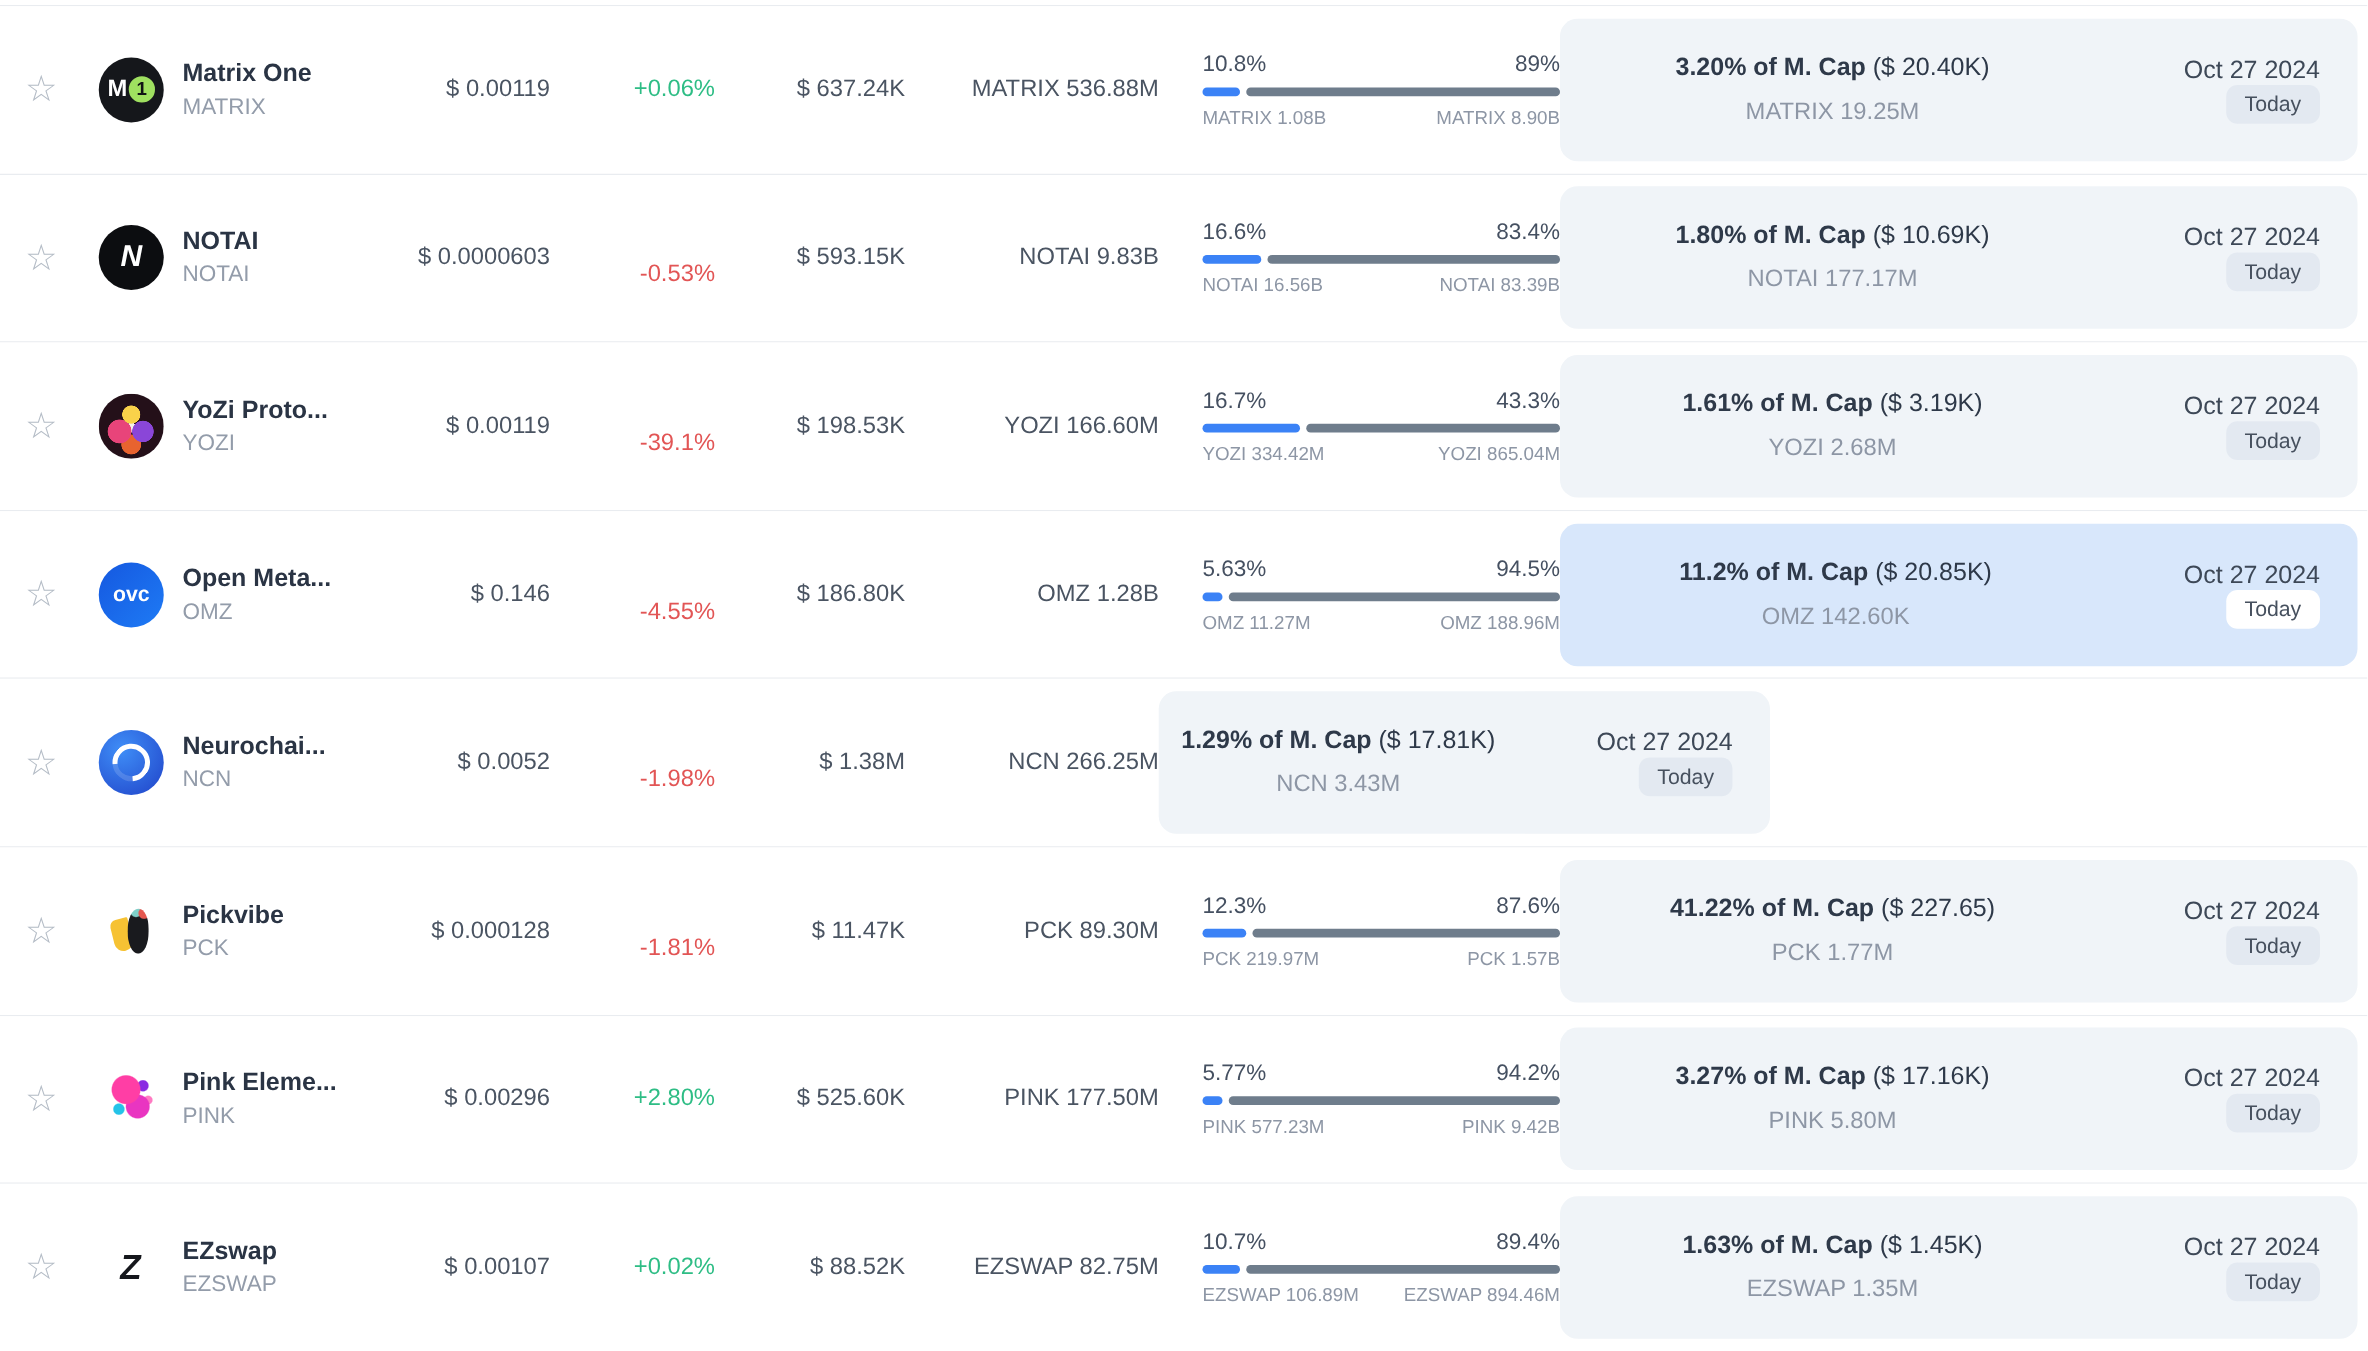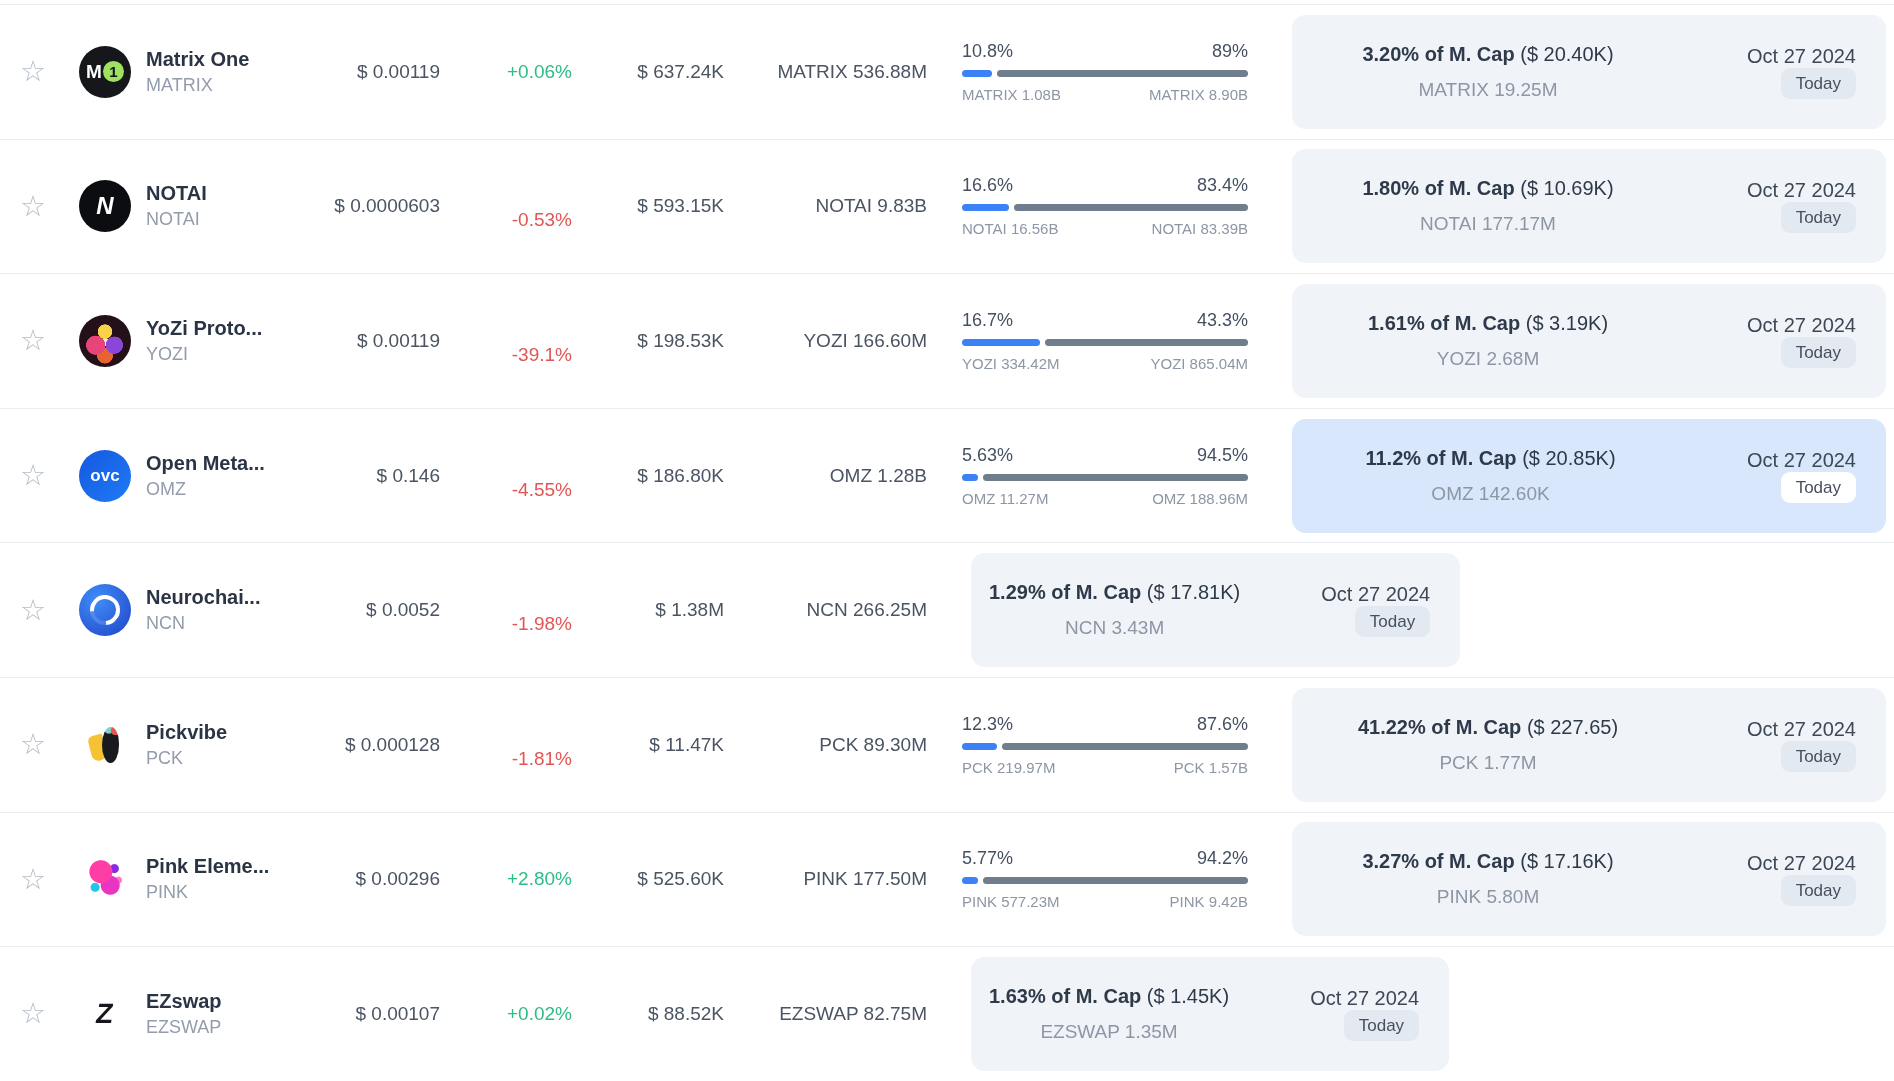--- a/index.html
+++ b/index.html
@@ -60,21 +60,21 @@
   .change.up{color:#2ebd85;}
   .change.down{color:#e25555;margin-top:28px;}
   .bar-cell{padding-left:35px;}
   .bar-labels{display:flex;justify-content:space-between;font-size:18px;color:#455061;margin-bottom:8px;}
   .bar-track{display:flex;gap:5px;height:7px;}
   .seg{height:7px;border-radius:4px;flex-basis:0;}
   .seg.blue{background:#3b82f6;}
   .seg.gray{background:#6f7d8c;}
   .bar-subs{display:flex;justify-content:space-between;font-size:15px;color:#8d96a5;margin-top:9px;}
   .panel-cell{height:100%;display:flex;align-items:center;}
-  .panel{flex:1;margin-left:44px;margin-right:8px;height:114px;border-radius:14px;
+  .panel{flex:1;margin-right:8px;height:114px;border-radius:14px;
          background:#f0f4f8;display:flex;align-items:center;padding:0 30px 0 18px;
          box-sizing:border-box;cursor:pointer;}
   .row.highlighted .panel{background:#d8e7fb;padding-left:23px;}
   .mcap{flex:1;text-align:center;display:flex;flex-direction:column;gap:13px;}
   .mcap-line{font-size:20px;color:#2e3949;white-space:nowrap;}
   .mcap-line b{font-weight:700;}
   .mcap-sub{font-size:19px;color:#8d96a5;}
   .datecol{display:flex;flex-direction:column;align-items:flex-end;gap:0;min-width:190px;}
   .date{font-size:20px;color:#3d4857;white-space:nowrap;}
   .badge{font-size:17px;font-weight:400;color:#46505e;background:#e3e9f1;
@@ -396,20 +396,34 @@
         </span>
       <div class="token-names">
         <div class="token-name">EZswap</div>
         <div class="token-symbol">EZSWAP</div>
       </div>
     </div>
     <div class="cell num price">$ 0.00107</div>
     <div class="cell num change up">+0.02%</div>
     <div class="cell num volume">$ 88.52K</div>
     <div class="cell num amount">EZSWAP 82.75M</div>
+    <div class="cell bar-cell">
+      <div class="bar-labels">
+        <span class="pct">10.7%</span>
+        <span class="pct">89.4%</span>
+      </div>
+      <div class="bar-track">
+        <span class="seg blue" style="flex-grow: 10.7;"></span>
+        <span class="seg gray" style="flex-grow: 89.4;"></span>
+      </div>
+      <div class="bar-subs">
+        <span>EZSWAP 106.89M</span>
+        <span>EZSWAP 894.46M</span>
+      </div>
+    </div>
     <div class="cell panel-cell">
       <div class="panel">
         <div class="mcap">
           <div class="mcap-line"><b>1.63% of M. Cap</b> <span>($ 1.45K)</span></div>
           <div class="mcap-sub">EZSWAP 1.35M</div>
         </div>
         <div class="datecol">
           <div class="date">Oct 27 2024</div>
           <div class="badge">Today</div>
         </div>

